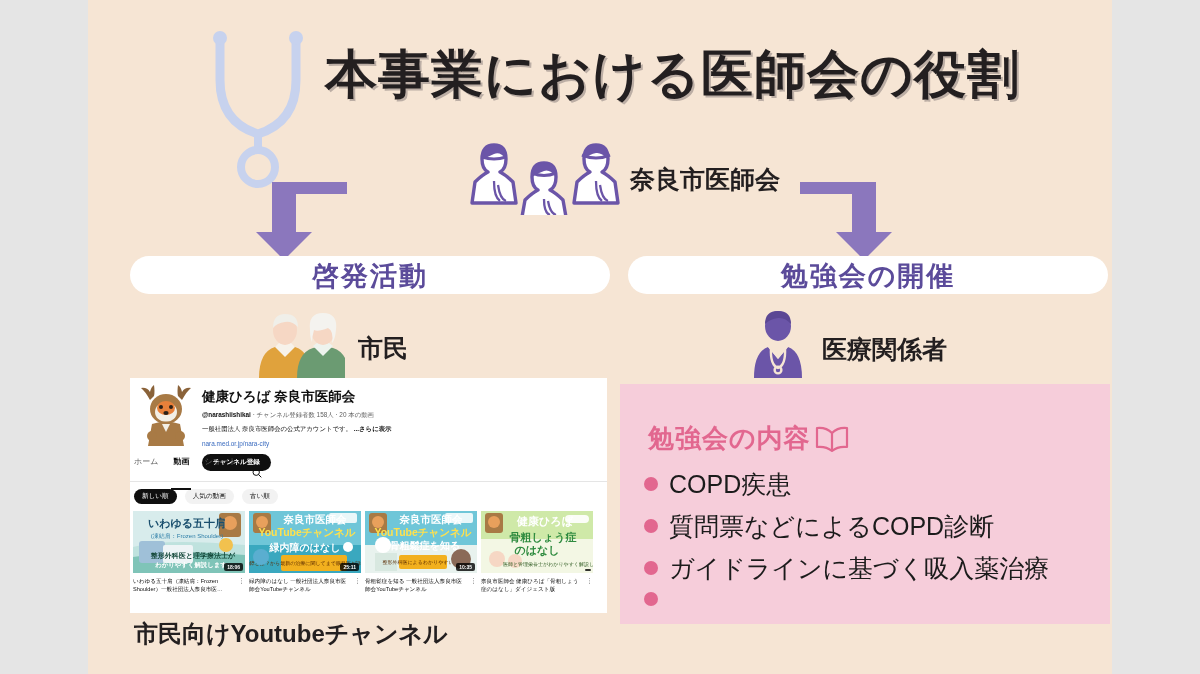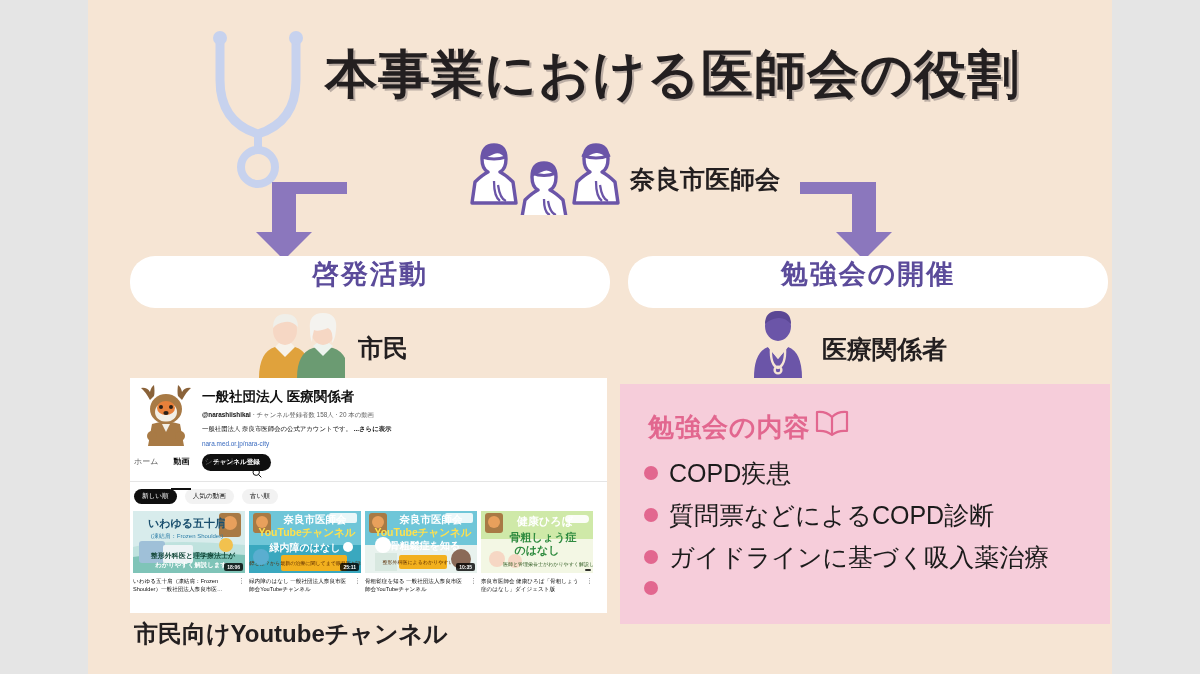--- a/index.html
+++ b/index.html
@@ -38,22 +38,22 @@
   .trio-label {
     position: absolute; left: 630px; top: 163px;
     font-size: 25px; font-weight: bold; color: #231f20; white-space: nowrap;
   }
 
   
   .arrow { position: absolute; }
 
   
   .pill {
-    position: absolute; height: 52px; background: #ffffff; border-radius: 25px;
-    display: flex; align-items: flex-start; justify-content: center;
+    position: absolute; height: 38px; background: #ffffff; border-radius: 25px;
+    display: flex; align-items: flex-end; justify-content: center;
     font-size: 27px; font-weight: bold; color: #5b4b9a; letter-spacing: 2px;
   }
   .pill-left  { left: 130px;  top: 256px; width: 480px; }
   .pill-right { left: 628px;  top: 256px; width: 480px; }
 
   
   .aud-label {
     position: absolute; font-size: 25px; font-weight: bold; color: #231f20; white-space: nowrap;
   }
   .couple { position: absolute; left: 253px; top: 308px; width: 92px; height: 70px; }
@@ -116,23 +116,23 @@
     position: absolute; left: 134px; top: 618px;
     font-size: 24px; font-weight: bold; color: #231f20; white-space: nowrap;
   }
 
   
   .pinkbox {
     position: absolute; left: 620px; top: 384px; width: 490px; height: 240px;
     background: #f6cdda;
   }
   .pink-head {
-    display: flex; gap: 4px;
+    display: flex; align-items: center; gap: 4px;
     font-size: 26px; font-weight: bold; color: #e2678f;
-    padding: 26px 0 0 28px; letter-spacing: 1px;
+    padding: 26px 0 0 28px; letter-spacing: 1px; margin-top: 11px;
   }
   .bullets { padding: 12px 0 0 24px; }
   .bullet {
     display: flex; align-items: baseline; gap: 11px;
     font-size: 25px; color: #1b1b1b; margin-bottom: 9px; white-space: nowrap;
   }
   .dot {
     width: 14px; height: 14px; border-radius: 50%;
     background: #e2678f; flex: 0 0 14px; transform: translateY(-2px);
   }
@@ -223,21 +223,21 @@
         <ellipse cx="28" cy="28" rx="11" ry="10" fill="#f3efe6"></ellipse>
         <ellipse cx="28" cy="24" rx="9" ry="7" fill="#e8803a"></ellipse>
         <circle cx="23" cy="23" r="2" fill="#2b2118"></circle>
         <circle cx="33" cy="23" r="2" fill="#2b2118"></circle>
         <ellipse cx="28" cy="29" rx="2.6" ry="2" fill="#2b2118"></ellipse>
         <path d="M14 40 q14-5 28 0 l4 22 h-36 z" fill="#a87a45"></path>
         <path d="M24 40 l4 8 l4-8z" fill="#f3efe6"></path>
         <circle cx="14" cy="52" r="5" fill="#a87a45"></circle>
         <circle cx="42" cy="52" r="5" fill="#a87a45"></circle>
       </svg>
-      <div class="yt-name">一般社団法人 医療関係者</div>
+      <div class="yt-name">健康ひろば 奈良市医師会</div>
       <div class="yt-meta">
         <b>@narashiishikai</b>
         <span>·</span>
         <span>チャンネル登録者数 158人</span>
         <span>·</span>
         <span>20 本の動画</span>
       </div>
       <div class="yt-desc">
         <span>一般社団法人 奈良市医師会の公式アカウントです。</span>
         <span class="more">...さらに表示</span>

